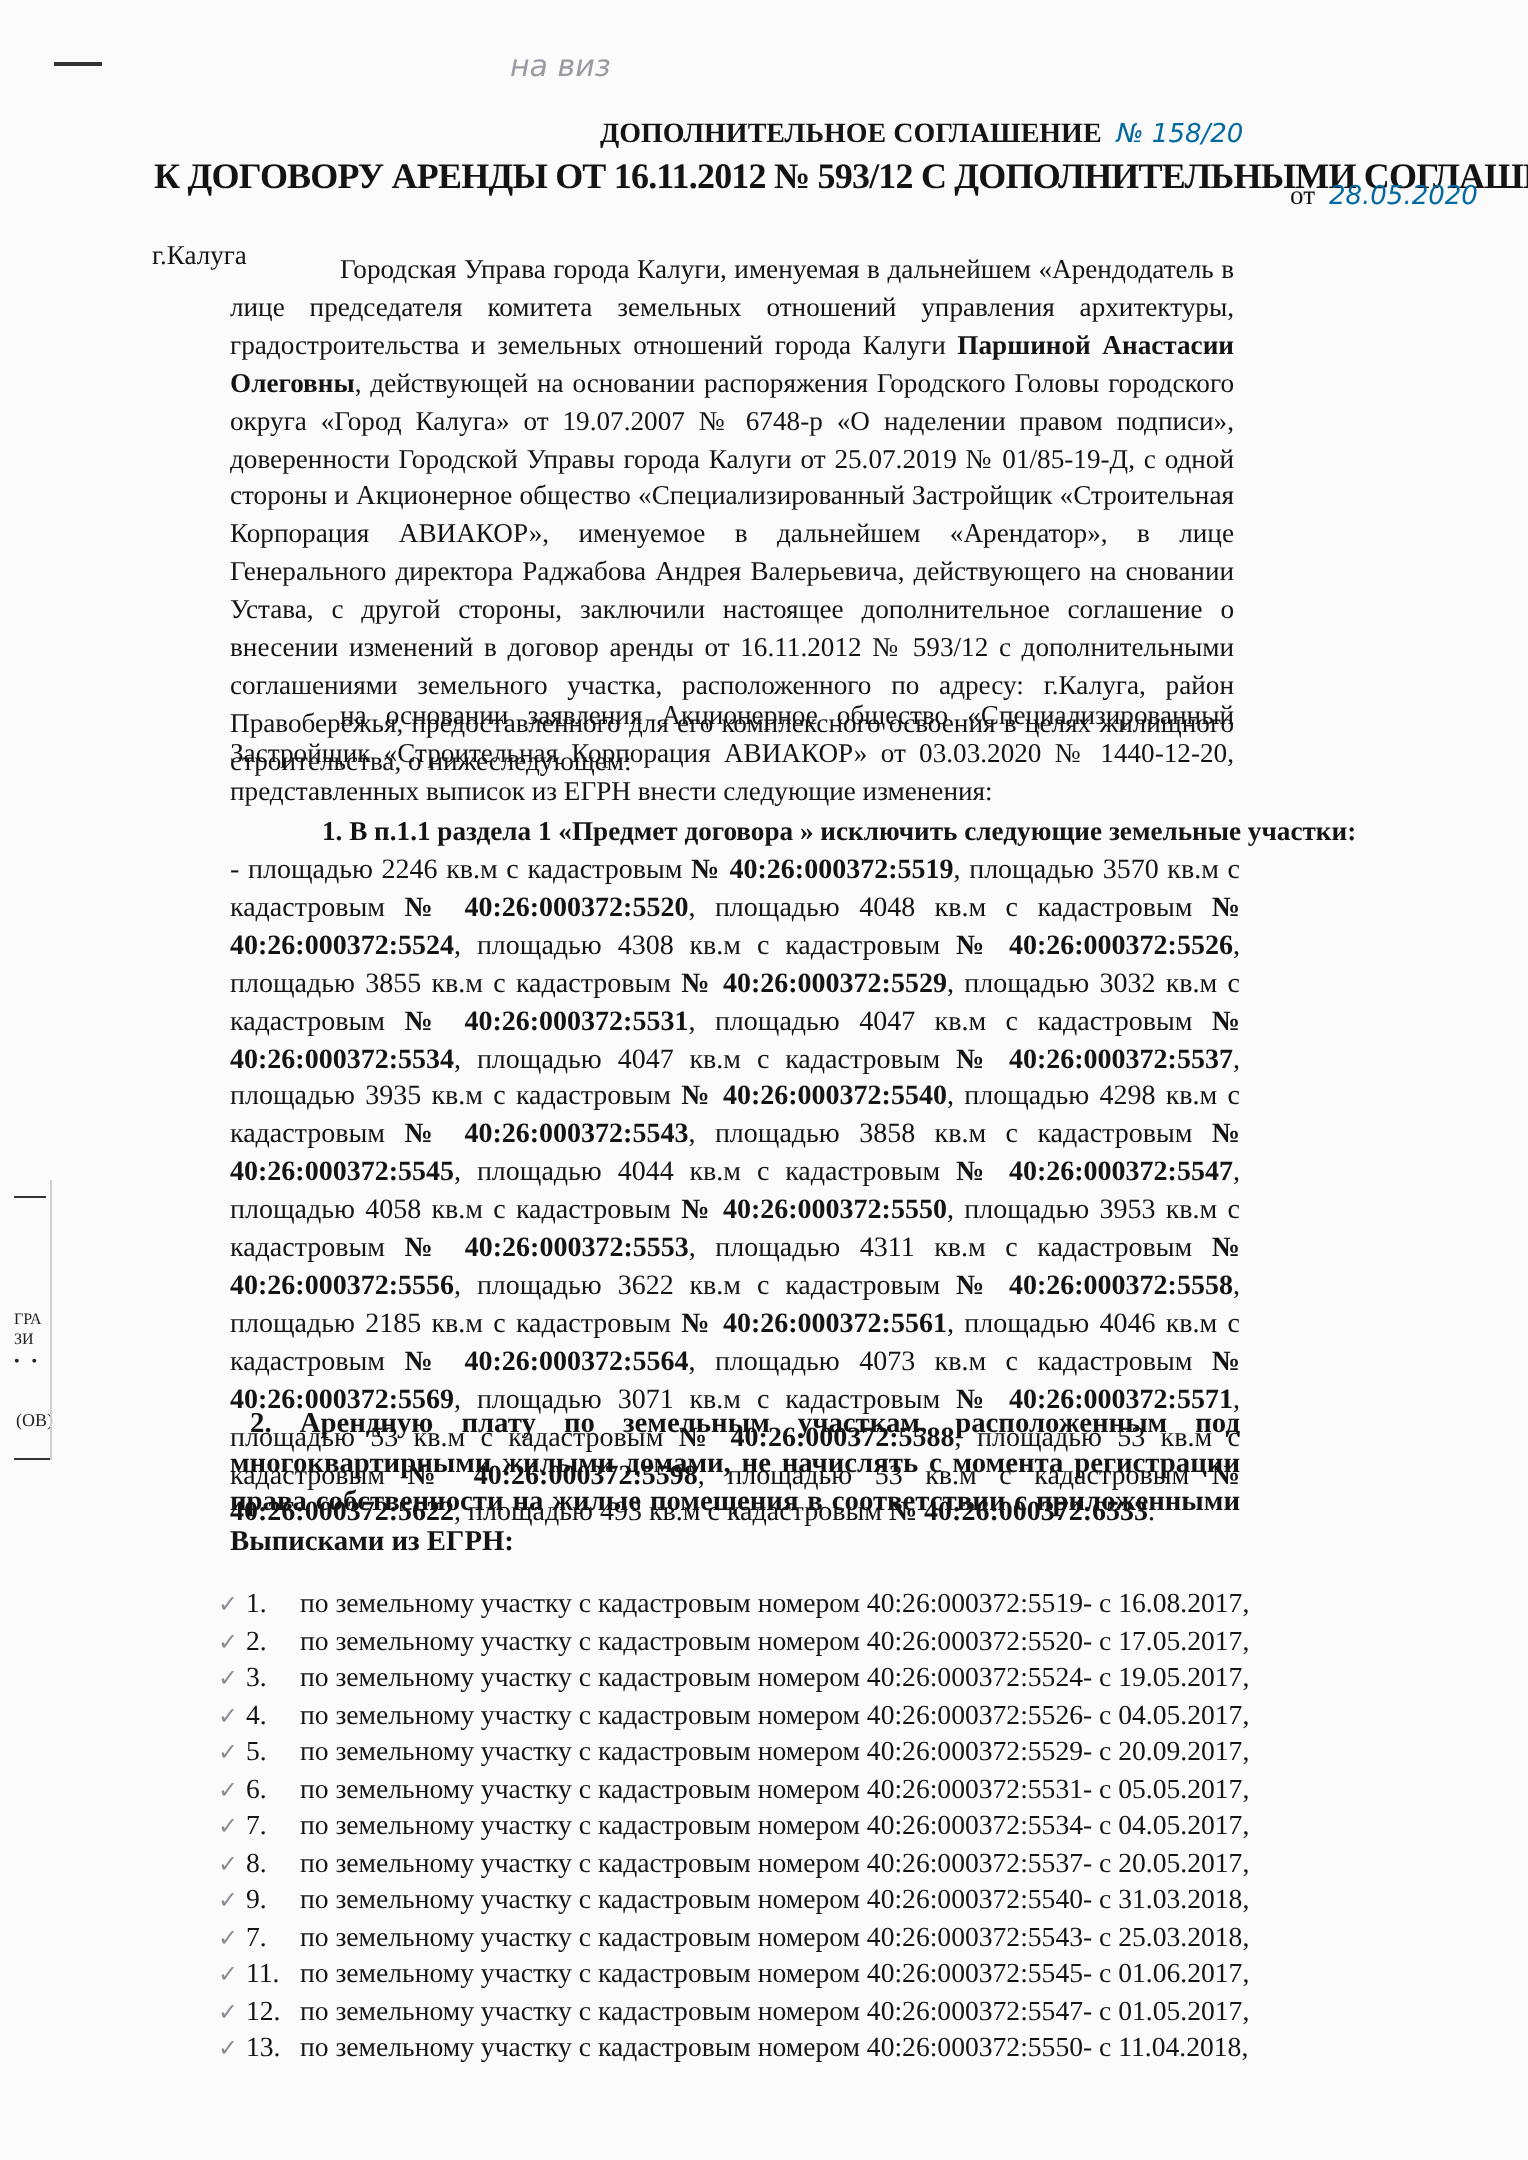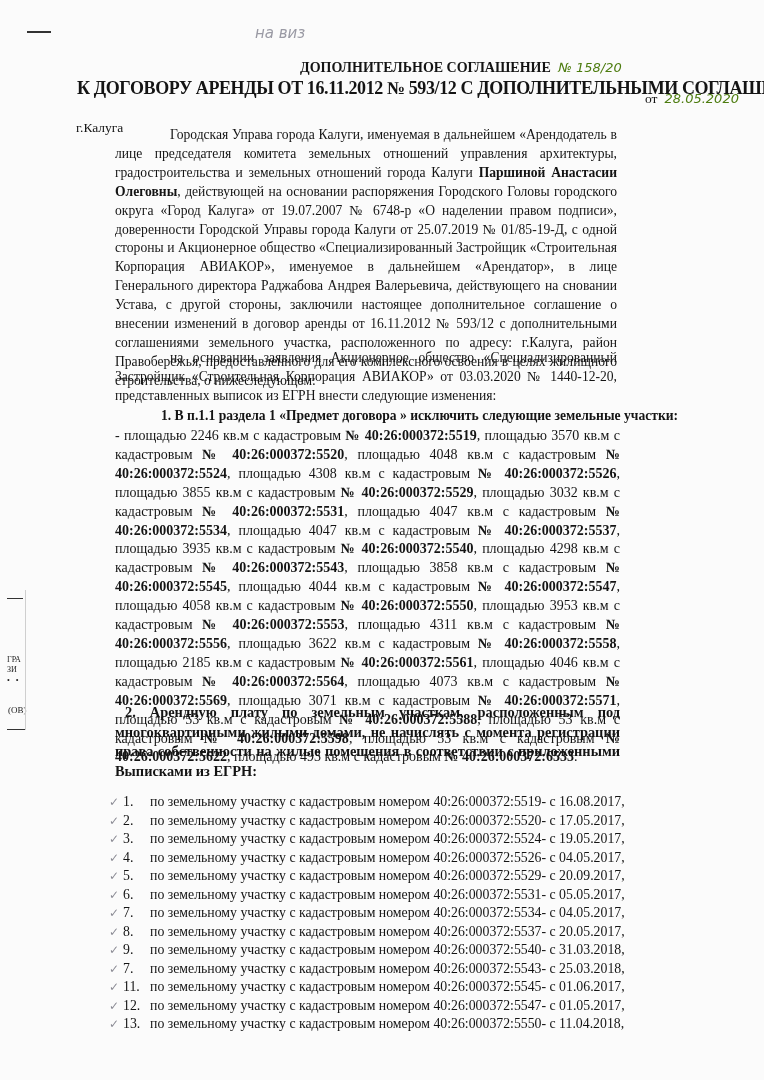--- a/index.html
+++ b/index.html
@@ -2,21 +2,21 @@
 <html><head>
 <meta charset="utf-8">
 <style>
   html, body { margin:0; padding:0; }
   body {
     width:764px; height:1080px; overflow:hidden; position:relative;
     background:#fbfbfb; color:#141414;
     font-family:"Liberation Serif","DejaVu Serif",serif;
   }
   .abs { position:absolute; }
-  .hand { font-family:"DejaVu Sans",sans-serif; font-style:italic; color:#4d7c0f; }
+  .hand { font-family:"DejaVu Sans",sans-serif; font-style:italic; color:#0369a1; }
   .hand-gray { color:#9a9aa4; font-family:"DejaVu Sans",sans-serif; font-style:italic; }
   .para { position:absolute; left:115px; width:502px; font-size:13.6px; line-height:18.9px; text-align:justify; }
   .para p { margin:0; }
   .indent { text-indent:55px; }
   .list-pt { position:absolute; left:115px; width:505px; font-size:14px; line-height:18.9px; text-align:justify; }
   .b { font-weight:bold; }
   .dlist { position:absolute; left:115px; top:793px; width:520px; font-size:13.8px; }
   .drow { position:relative; height:18.5px; line-height:18.5px; white-space:nowrap; }
   .drow .chk { position:absolute; left:-6px; color:#8c8c95; font-size:12px; font-family:"DejaVu Sans",sans-serif; }
   .drow .num { position:absolute; left:8px; }

